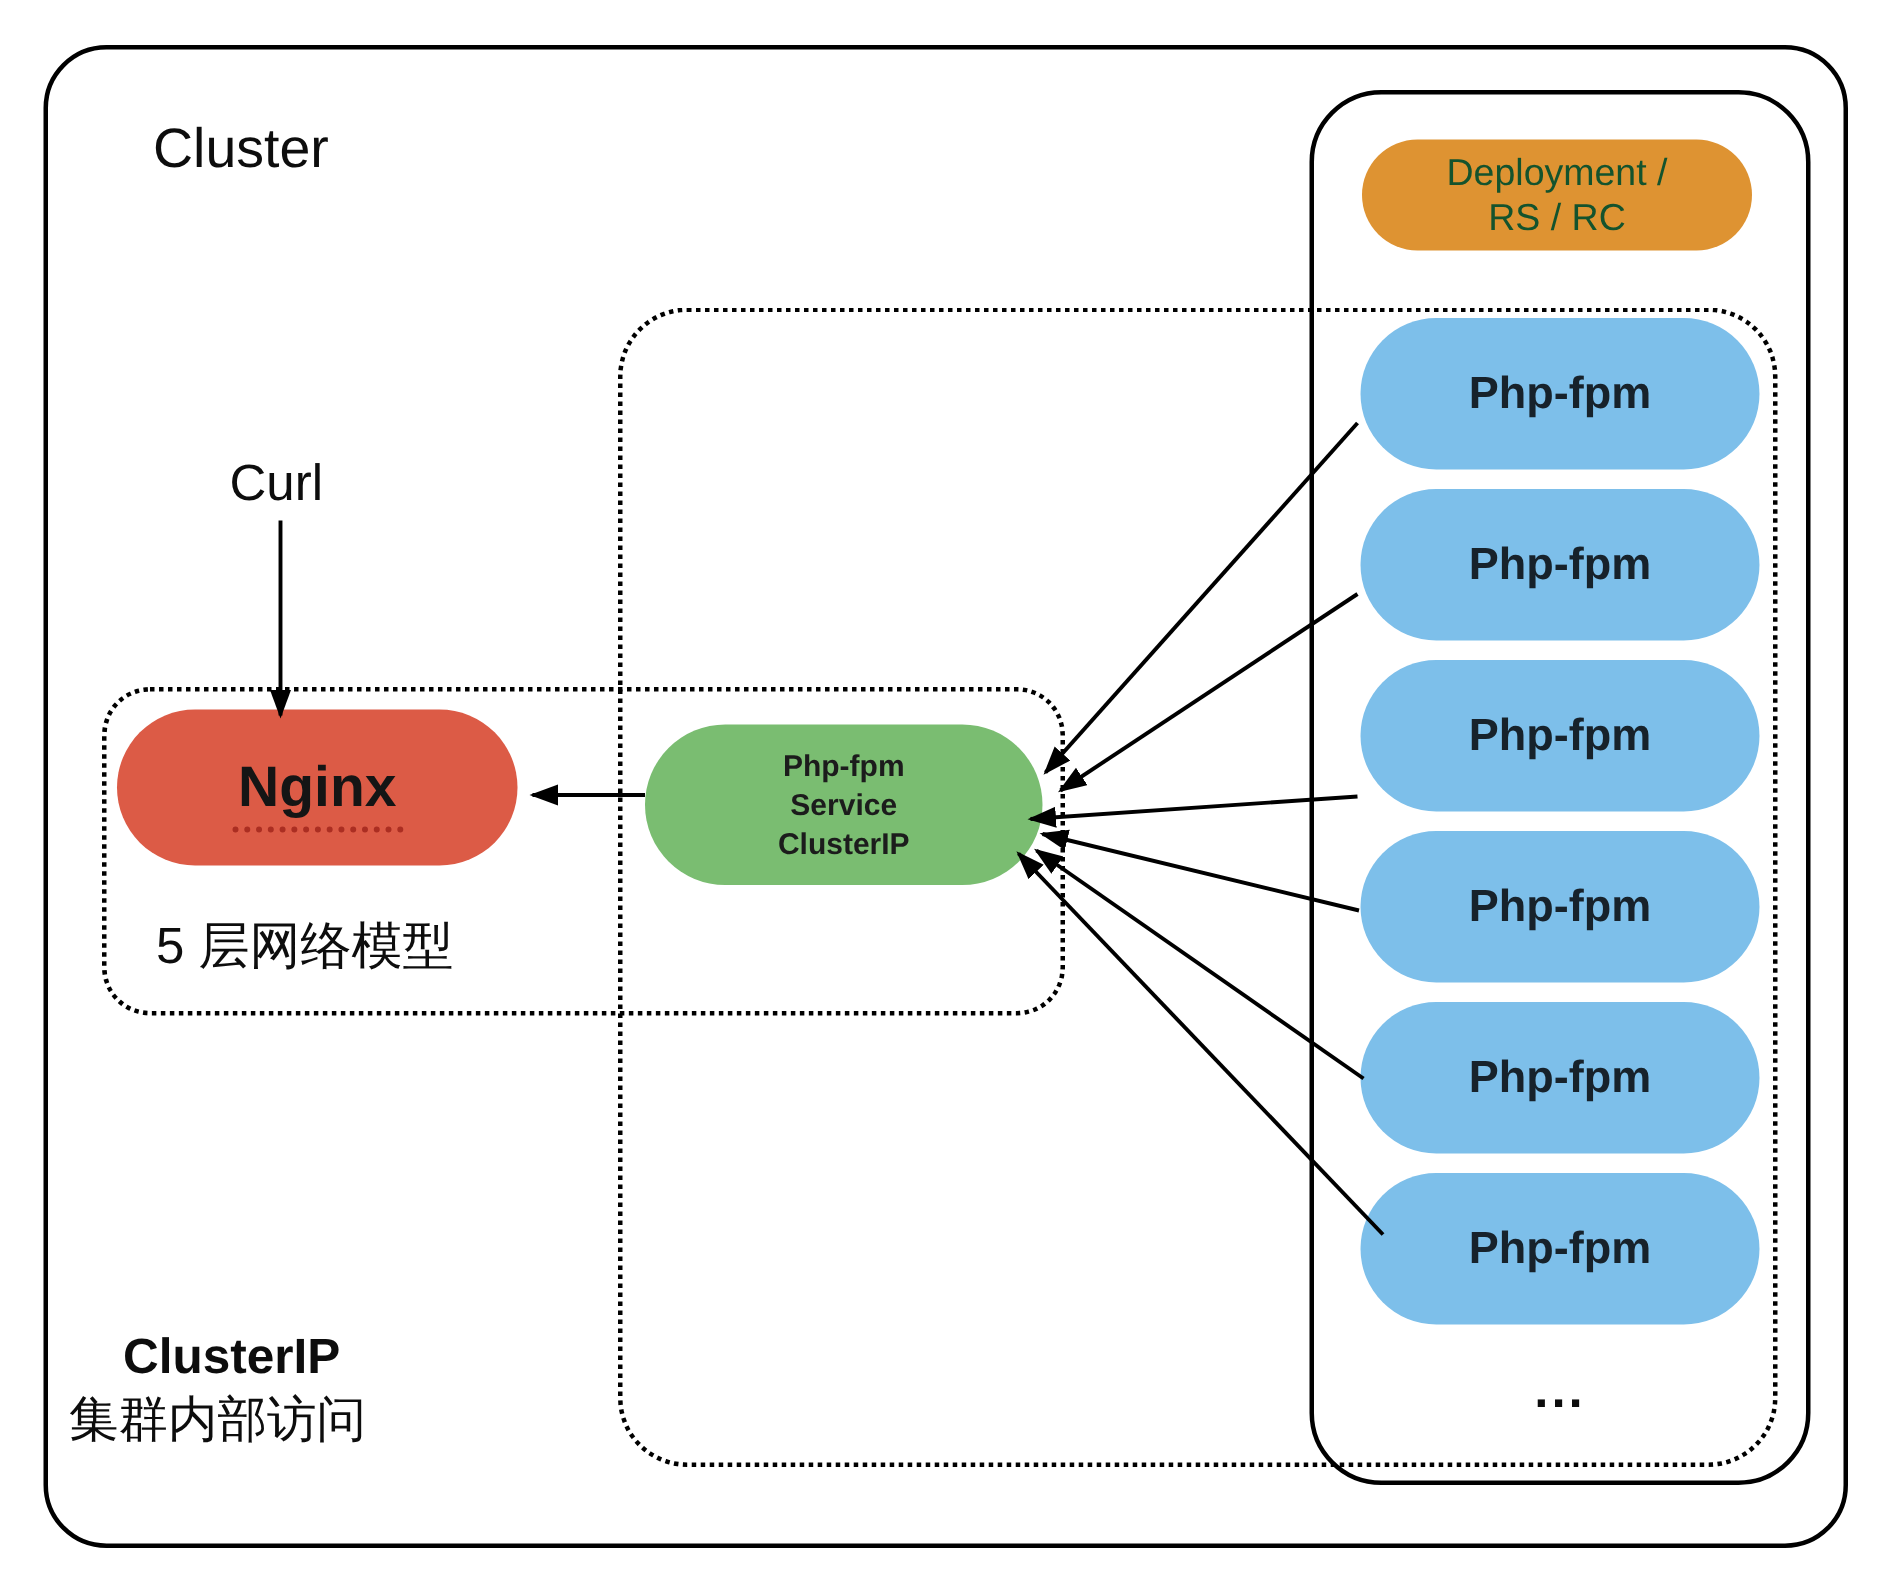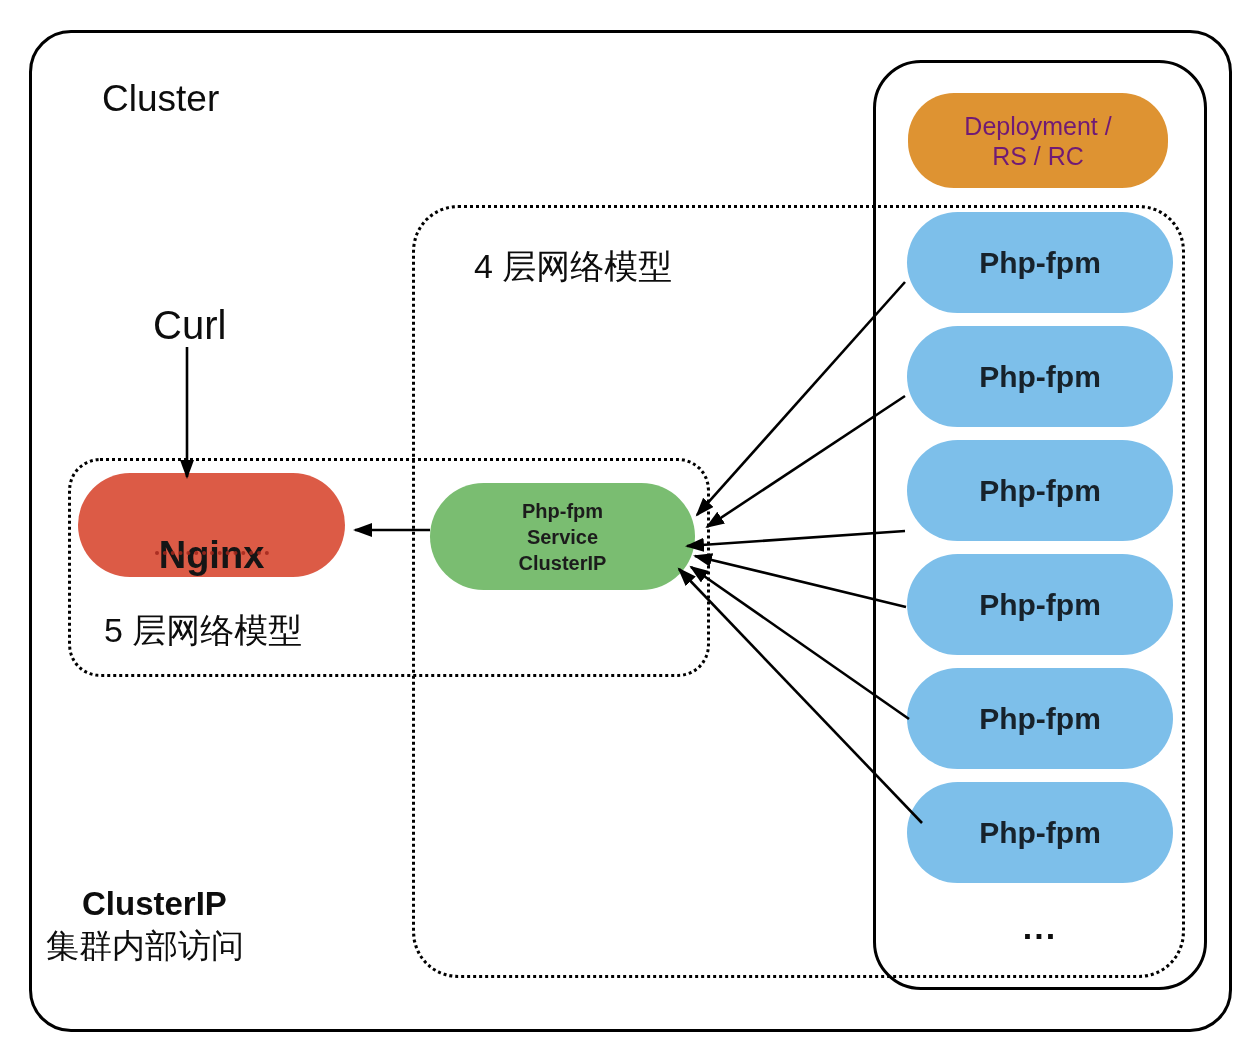--- a/index.html
+++ b/index.html
@@ -43,21 +43,21 @@
   }
   .seven-layer-box {
     left: 68px; top: 458px;
     width: 642px; height: 219px;
     border-radius: 32px;
   }
 
   
   .lbl { position: absolute; white-space: nowrap; color: #0d0d0d; }
   .cluster-lbl    { left: 102px; top: 78px;  font-size: 37px; }
-  .curl-lbl       { left: 153px; top: 303px; font-size: 40px; }
+  .curl-lbl       { left: 153px; top: 303px; font-size: 34px; }
   .four-layer-lbl { left: 474px; top: 244px; font-size: 34px; }
   .seven-layer-lbl{ left: 104px; top: 608px; font-size: 34px; }
   .ellipsis-lbl   { left: 1000px; top: 908px; width: 80px; text-align: center;
                     font-size: 34px; font-weight: bold; letter-spacing: 2px; }
   .caption-title  { left: 82px; top: 885px; font-size: 33px; font-weight: bold; }
   .caption-sub    { left: 46px; top: 924px; font-size: 33px; font-weight: normal; }
 
   
   .pill {
     position: absolute;
@@ -65,41 +65,41 @@
     flex-direction: column;
     align-items: center;
     justify-content: center;
     text-align: center;
     border-radius: 999px;
   }
   .nginx-box {
     left: 78px; top: 473px;
     width: 267px; height: 104px;
     background: #DC5B46;
-    font-size: 38px; font-weight: bold; color: #151515; justify-content: flex-end;
+    font-size: 38px; font-weight: bold; color: #151515;
   }
   .nginx-underline {
     position: absolute;
     left: 50%; bottom: 22px;
     transform: translateX(-50%);
     width: 114px; height: 0;
     border-bottom: 4px dotted #a3271c;
     opacity: 0.85;
   }
   .service-box {
     left: 430px; top: 483px;
     width: 265px; height: 107px;
     background: #7ABD71;
     font-size: 20px; font-weight: bold; line-height: 26px; color: #1c1c1c;
   }
   .deployment-box {
     left: 908px; top: 93px;
-    width: 260px; height: 95px;
+    width: 260px; height: 74px;
     background: #DE9332;
-    font-size: 25px; line-height: 30px; color: #701a75;
+    font-size: 25px; line-height: 30px; color: #14532d;
     border-radius: 46px;
   }
   .pod {
     left: 907px;
     width: 266px; height: 101px;
     background: #7DBFEA;
     font-size: 30px; font-weight: bold; color: #17222b;
   }
   .pod-1 { top: 212px; }
   .pod-2 { top: 326px; }
@@ -122,21 +122,20 @@
 
 <div class="canvas">
 
   <div class="outer-cluster"></div>
   <div class="four-layer-box dotted-box"></div>
   <div class="seven-layer-box dotted-box"></div>
   <div class="pod-container"></div>
 
   <div class="lbl cluster-lbl">Cluster</div>
   <div class="lbl curl-lbl">Curl</div>
-  <div class="lbl four-layer-lbl">4 层网络模型</div>
   <div class="lbl seven-layer-lbl">5 层网络模型</div>
   <div class="lbl ellipsis-lbl">...</div>
   <div class="lbl caption-title">ClusterIP</div>
   <div class="lbl caption-sub">集群内部访问</div>
 
   <div class="pill nginx-box">
     <span>Nginx</span>
     <span class="nginx-underline"></span>
   </div>
 

